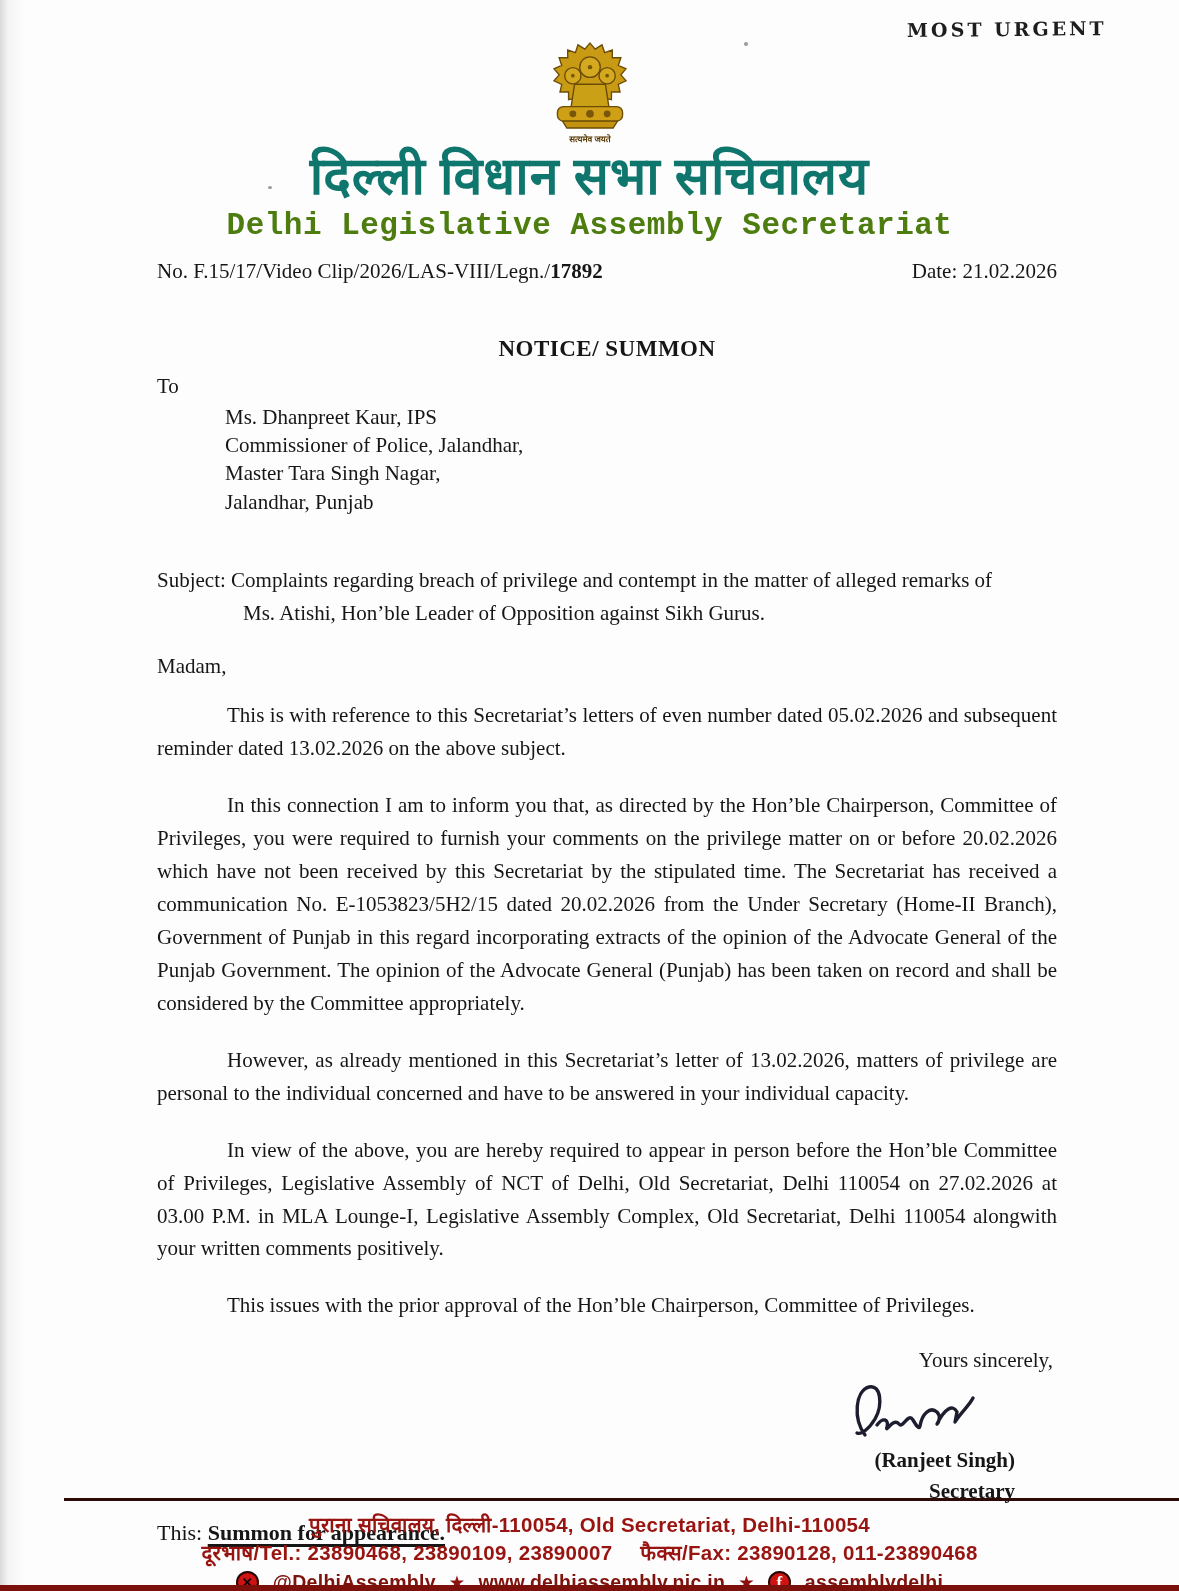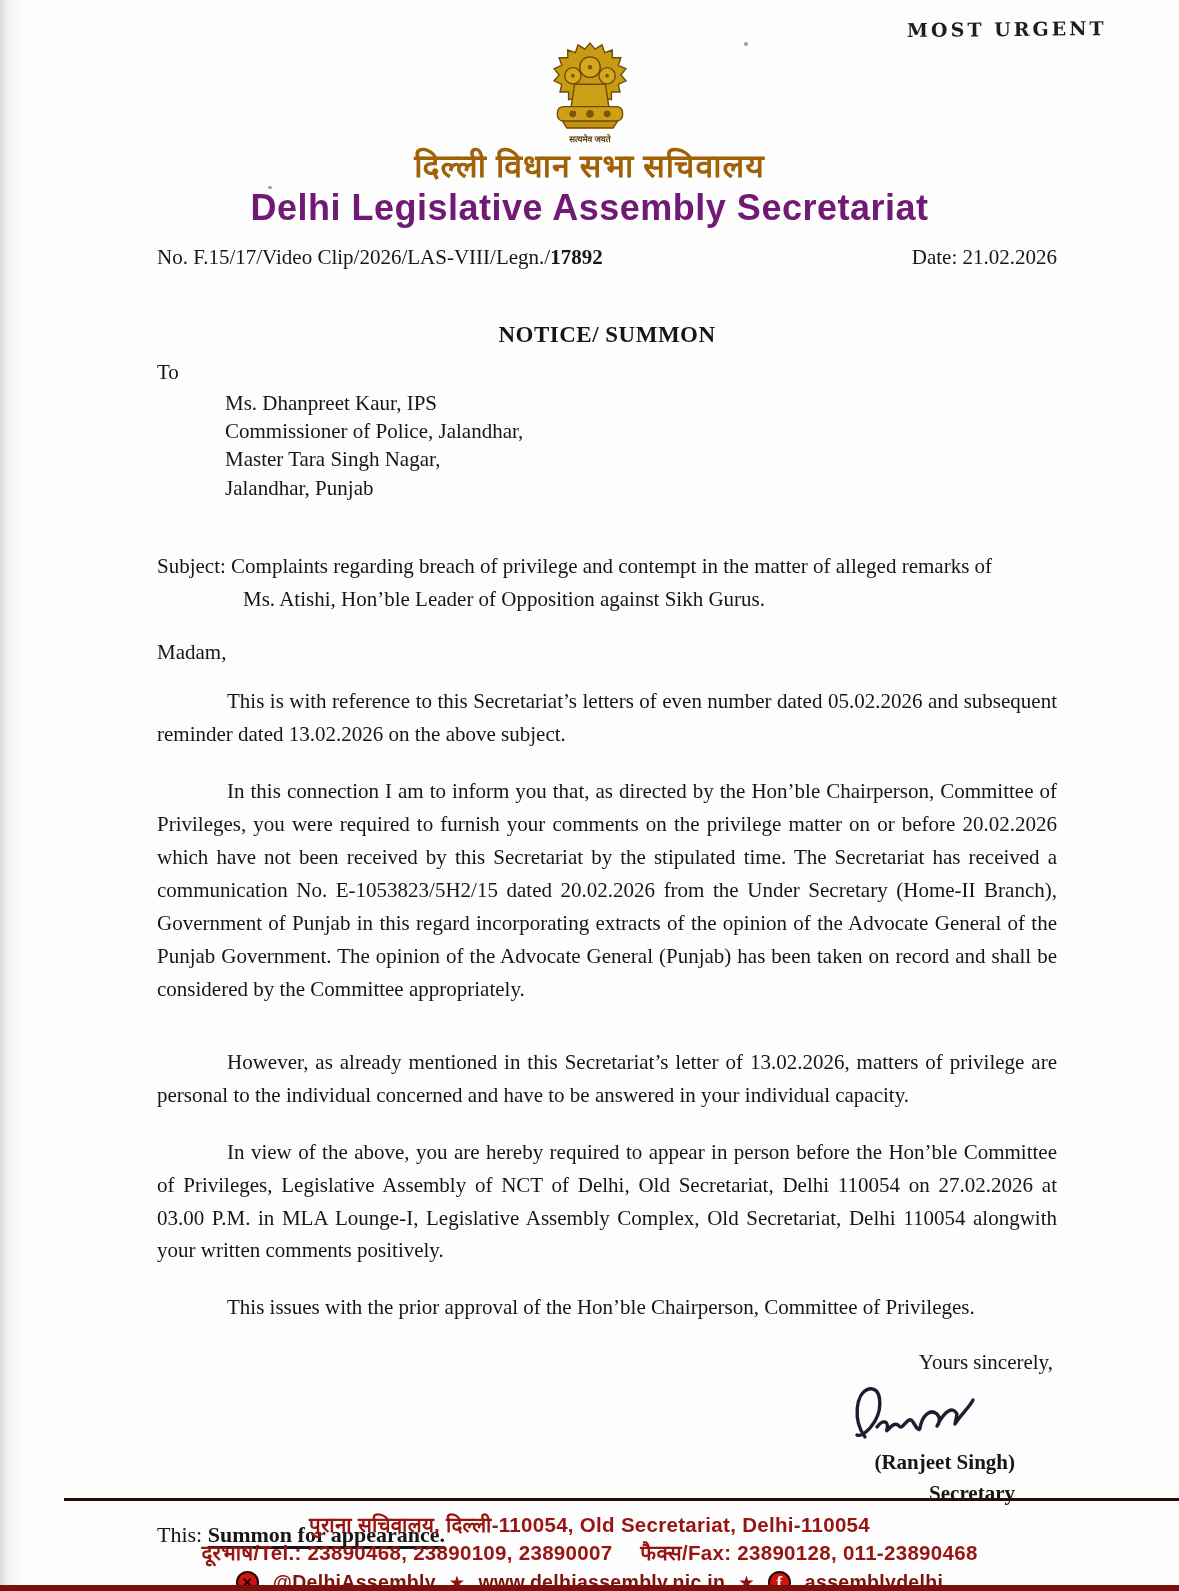--- a/index.html
+++ b/index.html
@@ -14,26 +14,26 @@
   .page{position:absolute;inset:0;}
   .urgency{
     position:absolute;top:18px;right:72px;
     font-family:"DejaVu Serif", serif;font-weight:bold;
     font-size:19px;letter-spacing:3px;color:#1d1d1d;
     transform:rotate(-0.6deg);
   }
   .masthead{width:100%;text-align:center;padding-top:38px;}
   .emblem{display:block;margin:0 auto;width:104px;height:108px;}
   .title-hi{
-    font-size:32px;font-weight:bold;color:#a16207;line-height:1.05;
+    font-size:52px;font-weight:bold;color:#0f766e;line-height:1.05;
     margin-top:4px;letter-spacing:1px;
   }
   .title-en{
-    font-family:Liberation Sans, sans-serif;
-    font-size:36px;font-weight:bold;color:#701a75;margin-top:3px;letter-spacing:0.5px;
+    font-family:Liberation Mono, monospace;
+    font-size:31px;font-weight:bold;color:#4d7c0f;margin-top:3px;letter-spacing:0.5px;
   }
   .content{margin:0 122px 0 157px;}
   .refline{
     display:flex;justify-content:space-between;align-items:center;
     margin-top:16px;font-size:21px;
   }
   .refline .bold{font-weight:bold;}
   .doc-title{
     text-align:center;font-weight:bold;font-size:23px;margin-top:52px;letter-spacing:0.5px;
   }
@@ -147,21 +147,21 @@
     <div class="subject">
       <span style="font-weight:normal">Subject:</span>
       <span>Complaints regarding breach of privilege and contempt in the matter of alleged remarks of</span>
       <span class="sub2">Ms. Atishi, Hon’ble Leader of Opposition against Sikh Gurus.</span>
     </div>
 
     <div class="salutation">Madam,</div>
 
     <p class="para" style="margin-top:20px">This is with reference to this Secretariat’s letters of even number dated 05.02.2026 and subsequent reminder dated 13.02.2026 on the above subject.</p>
     <p class="para" style="margin-top:24px">In this connection I am to inform you that, as directed by the Hon’ble Chairperson, Committee of Privileges, you were required to furnish your comments on the privilege matter on or before 20.02.2026 which have not been received by this Secretariat by the stipulated time. The Secretariat has received a communication No. E-1053823/5H2/15 dated 20.02.2026 from the Under Secretary (Home-II Branch), Government of Punjab in this regard incorporating extracts of the opinion of the Advocate General of the Punjab Government. The opinion of the Advocate General (Punjab) has been taken on record and shall be considered by the Committee appropriately.</p>
-    <p class="para" style="margin-top:40px">However, as already mentioned in this Secretariat’s letter of 13.02.2026, matters of privilege are personal to the individual concerned and have to be answered in your individual capacity.</p>
+    <p class="para" style="margin-top:24px">However, as already mentioned in this Secretariat’s letter of 13.02.2026, matters of privilege are personal to the individual concerned and have to be answered in your individual capacity.</p>
     <p class="para" style="margin-top:24px">In view of the above, you are hereby required to appear in person before the Hon’ble Committee of Privileges, Legislative Assembly of NCT of Delhi, Old Secretariat, Delhi 110054 on 27.02.2026 at 03.00 P.M. in MLA Lounge-I, Legislative Assembly Complex, Old Secretariat, Delhi 110054 alongwith your written comments positively.</p>
     <p class="para" style="margin-top:24px">This issues with the prior approval of the Hon’ble Chairperson, Committee of Privileges.</p>
 
     <div class="closing">Yours sincerely,</div>
 
     <div class="sigblock">
       <svg class="signature-svg" width="150" height="62" viewBox="0 0 150 62" xmlns="http://www.w3.org/2000/svg">
         <g fill="none" stroke="#1d1d30" stroke-width="3.4" stroke-linecap="round" stroke-linejoin="round">
           <path d="M22 56 C10 40 12 12 26 8 C38 5 40 26 32 40 C26 50 18 56 14 54"></path>
           <path d="M34 46 c6 -8 12 -6 10 2 c-2 7 6 -10 12 -3 c4 5 9 -12 14 -4 c3 5 6 10 7 6 c2 -12 10 -20 17 -14 c4 4 2 10 0 12 c8 -16 16 -20 20 -12 l-2 10 c6 -10 14 -16 18 -24"></path>

